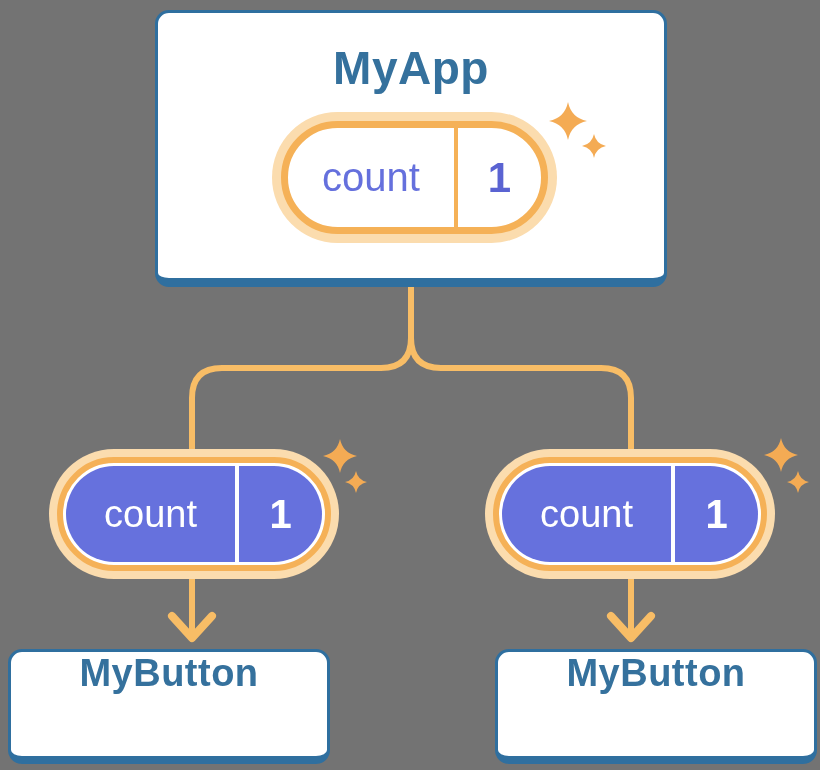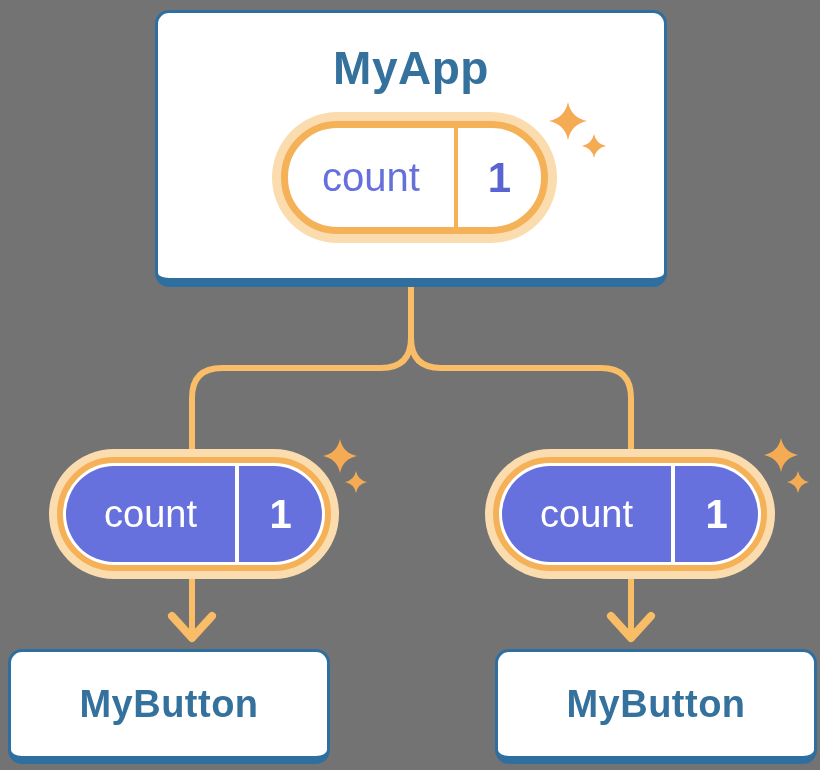--- a/index.html
+++ b/index.html
@@ -40,21 +40,21 @@
     font-weight: bold;
     color: #35719d;
     margin-top: 28px;
     letter-spacing: 0.5px;
   }
   .card-button {
     top: 649px;
     width: 322px; height: 115px;
     border-bottom-width: 8px;
     display: flex;
-    align-items: center;
+    align-items: flex-start;
     justify-content: center;
     font-size: 38px;
     font-weight: bold;
     color: #35719d;
     letter-spacing: 0.5px;
   }
   .card-button.left  { left: 8px; }
   .card-button.right { left: 495px; }
 
   

